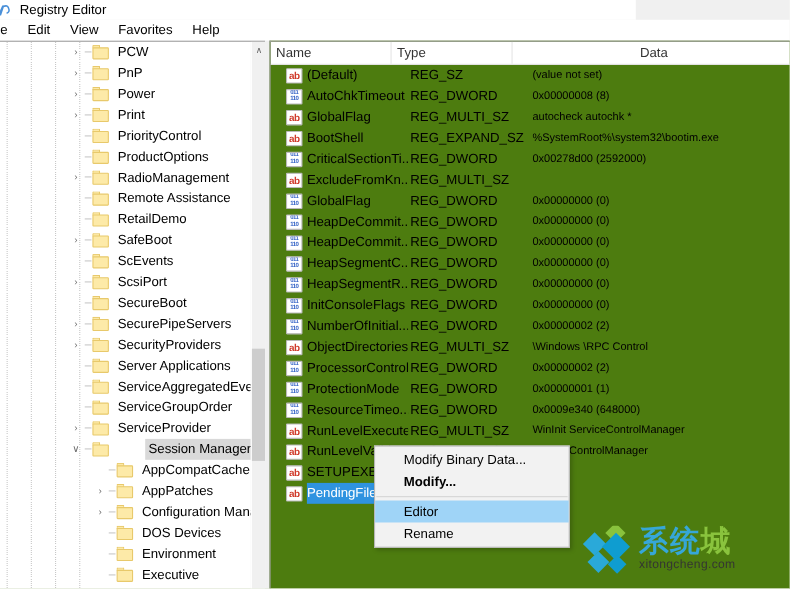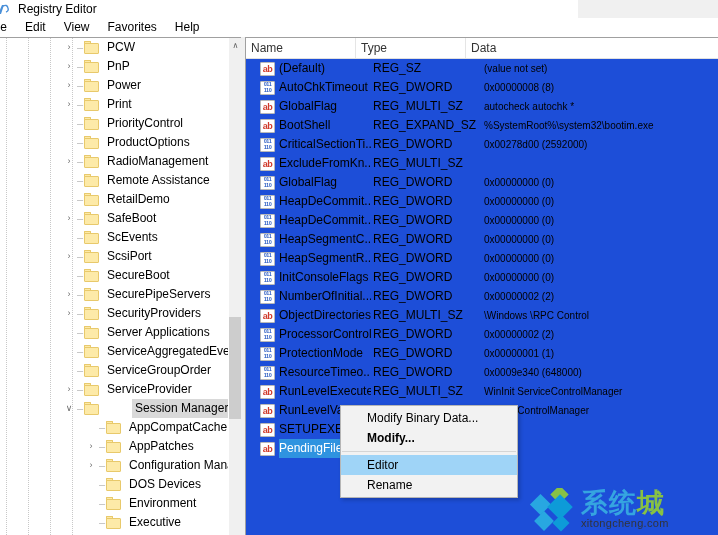--- a/index.html
+++ b/index.html
@@ -111,36 +111,36 @@
 
   
   #splitter {
     position: absolute; left: 241px; top: 0; width: 4px; height: 498px;
     background: #f0f0f0; cursor: col-resize;
   }
 
   
   #listpane {
     position: absolute; left: 245px; top: 0; width: 473px; height: 498px;
-    background: #1d4ed8; overflow: hidden;
+    background: #4d7c0f; overflow: hidden;
     border-top: 1px solid #a0a0a0; border-left: 1px solid #a0a0a0;
   }
   #listheader {
     position: absolute; left: 0; top: 0; width: 473px; height: 21px;
     background: #ffffff; border-bottom: 1px solid #e0e0e0;
     display: flex;
   }
   #listheader .hcol {
     height: 20px; line-height: 20px; font-size: 12px; color: #333;
     padding-left: 5px; border-right: 1px solid #e5e5e5;
     white-space: nowrap; overflow: hidden; cursor: default;
   }
   .hcol.c-name { width: 110px; }
   .hcol.c-type { width: 110px; }
-  .hcol.c-data { width: 253px; border-right: none; }
+  .hcol.c-data { width: 253px; border-right: none; text-align: center; }
 
   #listbody { position: absolute; left: 12px; top: 21px; width: 473px; height: 477px; }
   .lrow {
     position: relative; height: 19px; display: flex; align-items: center;
     white-space: nowrap; cursor: default;
   }
   .lrow .vicon {
     width: 15px; height: 14px; flex: none; margin-left: 2px; margin-right: 4px;
     position: relative; border: 1px solid #b9b9b9; background: #ffffff;
     border-radius: 1px; overflow: hidden;
@@ -181,21 +181,21 @@
     padding-left: 26px; white-space: nowrap; cursor: default;
   }
   #ctxmenu .mi.bold { font-weight: bold; }
   #ctxmenu .mi.hl { background: #9fd4f7; }
   #ctxmenu .msep {
     height: 1px; margin: 3px 1px 3px 1px; background: #d5d5d5;
   }
 
   
   #watermark {
-    position: absolute; left: 525px; top: 487px; width: 190px; height: 46px;
+    position: absolute; left: 525px; top: 477px; width: 190px; height: 46px;
     z-index: 50; display: flex; align-items: center; opacity: 0.96;
   }
   #watermark .wm-logo { width: 56px; height: 44px; flex: none; position: relative; }
   #watermark .wm-text { position: relative; height: 44px; flex: none; }
   #watermark .wm-cn {
     font-size: 27px; font-weight: bold; line-height: 29px;
     letter-spacing: 1px; white-space: nowrap;
     font-family: "DejaVu Sans", sans-serif;
   }
   #watermark .wm-cn .g1 { color: #36a9e1; }

